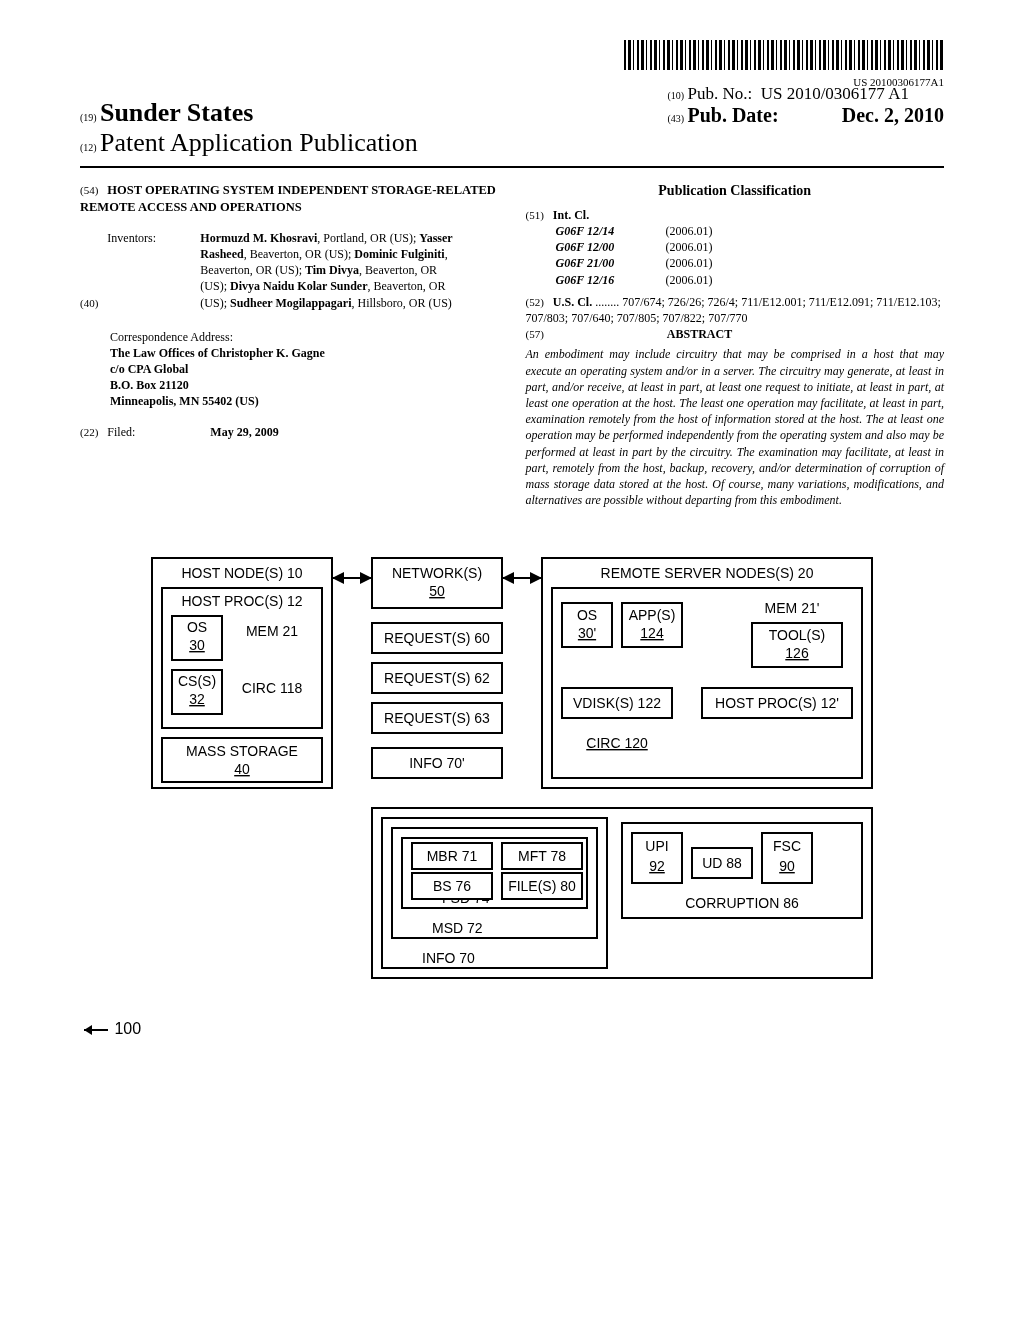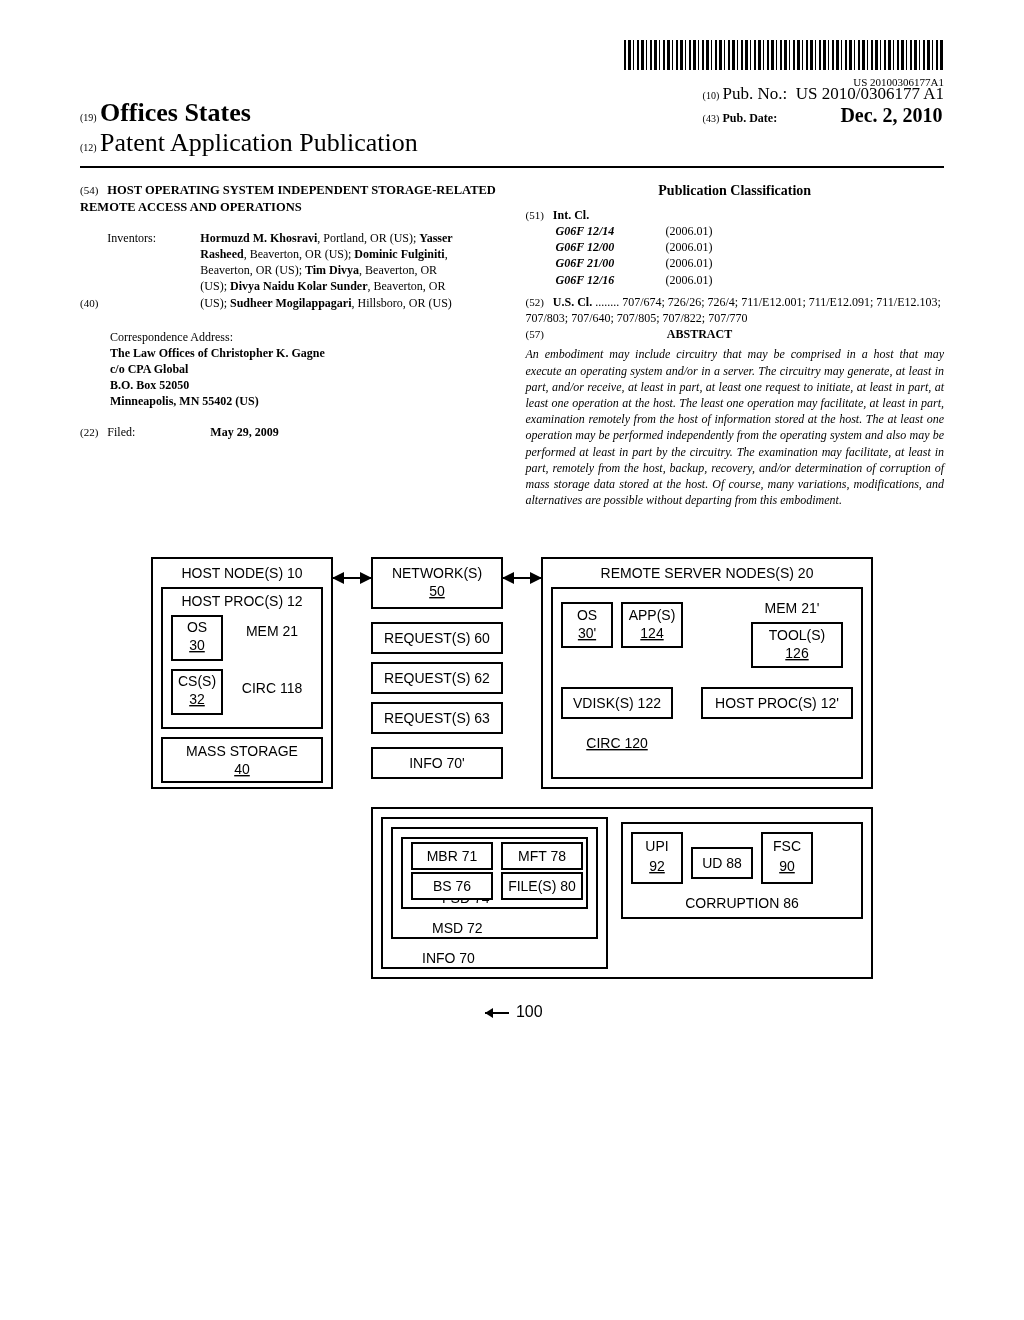--- a/index.html
+++ b/index.html
@@ -47,21 +47,21 @@
   .header-right {
     float: right;
     text-align: left;
     margin-top: -44px;
   }
   .pub-no {
     font-size: 17px;
     font-weight: normal;
   }
   .pub-date-line {
-    font-size: 12px;
+    font-size: 20px;
     font-weight: bold;
   }
   .pub-date-val {
     font-size: 20px;
     font-weight: bold;
     margin-left: 60px;
   }
   hr.rule {
     border: none;
     border-top: 2px solid #000;
@@ -157,37 +157,36 @@
     font-size: 14px;
     fill: #000;
   }
   .fig-text-u {
     text-decoration: underline;
   }
   .sm {
     font-size: 10px;
   }
   .ref100 {
-    text-align: center;
-    margin-top: 11px;
+    margin-top: 28px;
     font-family: Arial, sans-serif;
     font-size: 16px;
   }
 </style>
 </head>
 <body>
 
 <div class="barcode">
   <div class="barcode-lines"></div>
   <div class="barcode-num">US 20100306177A1</div>
 </div>
 
 <div class="header">
   <span class="sm">(19)</span>
-  <span class="header-country">Offices States</span><br>
+  <span class="header-country">Sunder States</span><br>
   <span class="sm">(12)</span>
   <span class="header-pub">Patent Application Publication</span>
   <div class="header-right">
     <span class="sm">(10)</span>
     <span class="pub-no"><span>Pub. No.:</span>&nbsp;&nbsp;<span>US 2010/0306177 A1</span></span><br>
     <span class="sm">(43)</span>
     <span class="pub-date-line">Pub. Date:</span>
     <span class="pub-date-val">Dec. 2, 2010</span>
   </div>
 </div>
@@ -204,21 +203,21 @@
     <div class="inventors">
       <span class="section-num">(40)</span>&nbsp;&nbsp;
       <span class="inv-label">Inventors:</span>
       <span class="inv-names"><b>Hormuzd M. Khosravi</b>, Portland, OR (US); <b>Yasser Rasheed</b>, Beaverton, OR (US); <b>Dominic Fulginiti</b>, Beaverton, OR (US); <b>Tim Divya</b>, Beaverton, OR (US); <b>Divya Naidu Kolar Sunder</b>, Beaverton, OR (US); <b>Sudheer Mogilappagari</b>, Hillsboro, OR (US)</span>
     </div>
 
     <div class="corr">
       <span>Correspondence Address:</span><br>
       <b>The Law Offices of Christopher K. Gagne</b><br>
       <b>c/o CPA Global</b><br>
-      <b>B.O. Box 52050</b><br>
+      <b>B.O. Box 21120</b><br>
       <b>Minneapolis, MN 55402 (US)</b>
     </div>
 
 
     <div class="field-row">
       <span class="section-num">(22)</span>&nbsp;&nbsp;
       <span class="field-label">Filed:</span>
       <span class="field-val">May 29, 2009</span>
     </div>
   </div>

